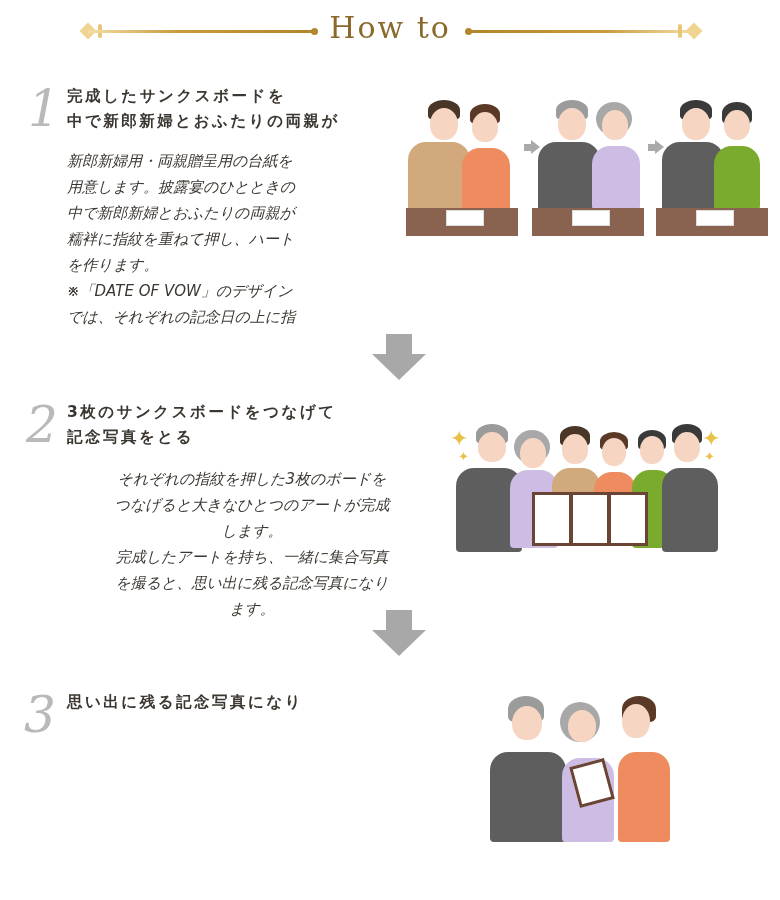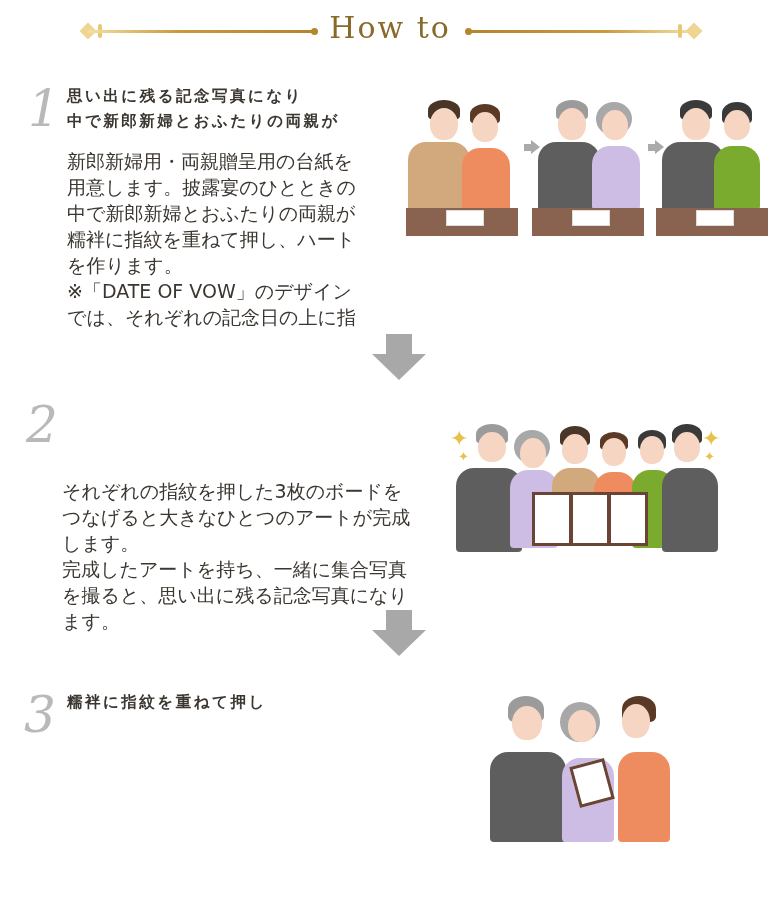--- a/index.html
+++ b/index.html
@@ -15,21 +15,21 @@
      background:linear-gradient(90deg,#f3dfa4,#c99a3c 40%,#b3852c); border-radius:2px; }
   .rule.left { left:88px; width:226px; }
   .rule.right { left:468px; width:226px; background:linear-gradient(90deg,#b3852c,#c99a3c 60%,#f3dfa4); }
   .dot { position:absolute; top:28px; width:7px; height:7px; border-radius:50%; background:#b3852c; }
   .diamond { position:absolute; top:25px; width:12px; height:12px; transform:rotate(45deg); background:#f0d592; }
   .nub { position:absolute; top:24px; width:4px; height:14px; border-radius:2px; background:#e8c777; }
 
   
   .num { font-family:"DejaVu Serif", serif; font-style:italic; font-size:50px; color:#b9b9b9; line-height:1; }
   .heading { font-size:15.5px; font-weight:bold; letter-spacing:2.5px; line-height:25px; color:#3b3630; }
-  .body { font-size:19px; line-height:26px; color:#3b3630; white-space:pre-line; }
+  .body { font-size:15px; line-height:26px; color:#3b3630; white-space:pre-line;font-style:italic; }
 
   .arrow-down { width:54px; height:46px; }
   .arrow-down .stem { position:absolute; left:14px; top:0; width:26px; height:20px; background:#a8a8a8; }
   .arrow-down .head { position:absolute; left:0; top:20px; width:0; height:0;
      border-left:27px solid transparent; border-right:27px solid transparent; border-top:26px solid #a8a8a8; }
 
   .small-arrow { width:16px; height:14px; }
   .small-arrow .stem { position:absolute; left:0; top:4px; width:8px; height:7px; background:#aaa; }
   .small-arrow .head { position:absolute; left:7px; top:0; border-top:7px solid transparent; border-bottom:7px solid transparent; border-left:9px solid #aaa; }
 
@@ -55,21 +55,21 @@
   <div class="title">How to</div>
   <div class="dot" style="left:465px;"></div>
   <div class="rule right"></div>
   <div class="nub" style="left:678px;"></div>
   <div class="diamond" style="left:688px;"></div>
 </div>
 
 <div class="abs" style="left:0;top:78px;width:780px;height:250px;">
   <div class="abs num" style="left:28px;top:6px;">1</div>
   <div class="abs heading" style="left:67px;top:6px;width:340px;">
-    <div>思い出に残る記念写真になり</div>
+    <div>完成したサンクスボードを</div>
     <div>中で新郎新婦とおふたりの両親が</div>
   </div>
   <div class="abs body" style="left:67px;top:70px;width:320px;">新郎新婦用・両親贈呈用の台紙を
 用意します。披露宴のひとときの
 中で新郎新婦とおふたりの両親が
 糯袢に指紋を重ねて押し、ハート
 を作ります。
 ※「DATE OF VOW」のデザイン
 では、それぞれの記念日の上に指</div>
 
@@ -126,21 +126,25 @@
   </div>
 </div>
 
 <div class="abs arrow-down" style="left:372px;top:334px;">
     <div class="stem"></div>
     <div class="head"></div>
   </div>
 
 <div class="abs" style="left:0;top:396px;width:780px;height:220px;">
   <div class="abs num" style="left:26px;top:4px;">2</div>
-  <div class="abs body" style="left:62px;top:82px;width:380px;">それぞれの指紋を押した3枚のボードを
+  <div class="abs heading" style="left:67px;top:4px;width:340px;">
+    <div>3枚のサンクスボードをつなげて</div>
+    <div>記念写真をとる</div>
+  </div>
+  <div class="abs body" style="left:62px;top:70px;width:380px;text-align:center;">それぞれの指紋を押した3枚のボードを
 つなげると大きなひとつのアートが完成
 します。
 完成したアートを持ち、一緒に集合写真
 を撮ると、思い出に残る記念写真になり
 ます。</div>
 
   <div class="scene" style="left:448px;top:24px;width:280px;height:140px;">
     <div class="sparkle" style="left:2px;top:8px;">✦</div>
     <div class="sparkle" style="left:10px;top:30px;font-size:13px;">✦</div>
     <div class="sparkle" style="left:254px;top:8px;">✦</div>
@@ -184,21 +188,21 @@
 </div>
 
 <div class="abs arrow-down" style="left:372px;top:610px;">
     <div class="stem"></div>
     <div class="head"></div>
   </div>
 
 <div class="abs" style="left:0;top:686px;width:780px;height:200px;">
   <div class="abs num" style="left:24px;top:4px;">3</div>
   <div class="abs heading" style="left:67px;top:4px;width:340px;">
-    <div>糯袢に指紋を重ねて押し</div>
+    <div>思い出に残る記念写真になり</div>
   </div>
 
   <div class="scene" style="left:486px;top:10px;width:190px;height:150px;">
     <div class="person" style="left:0;top:0;">
       <div class="hair" style="left:22px;top:0;width:36px;height:26px;background:#9b9b9b;"></div>
       <div class="head-c" style="left:26px;top:10px;width:30px;height:34px;"></div>
       <div class="torso" style="left:4px;top:56px;width:76px;height:90px;background:#5e5e5e;"></div>
     </div>
     <div class="person" style="left:72px;top:6px;">
       <div class="hair" style="left:2px;top:0;width:40px;height:40px;background:#a8a8a8;border-radius:50%;"></div>

